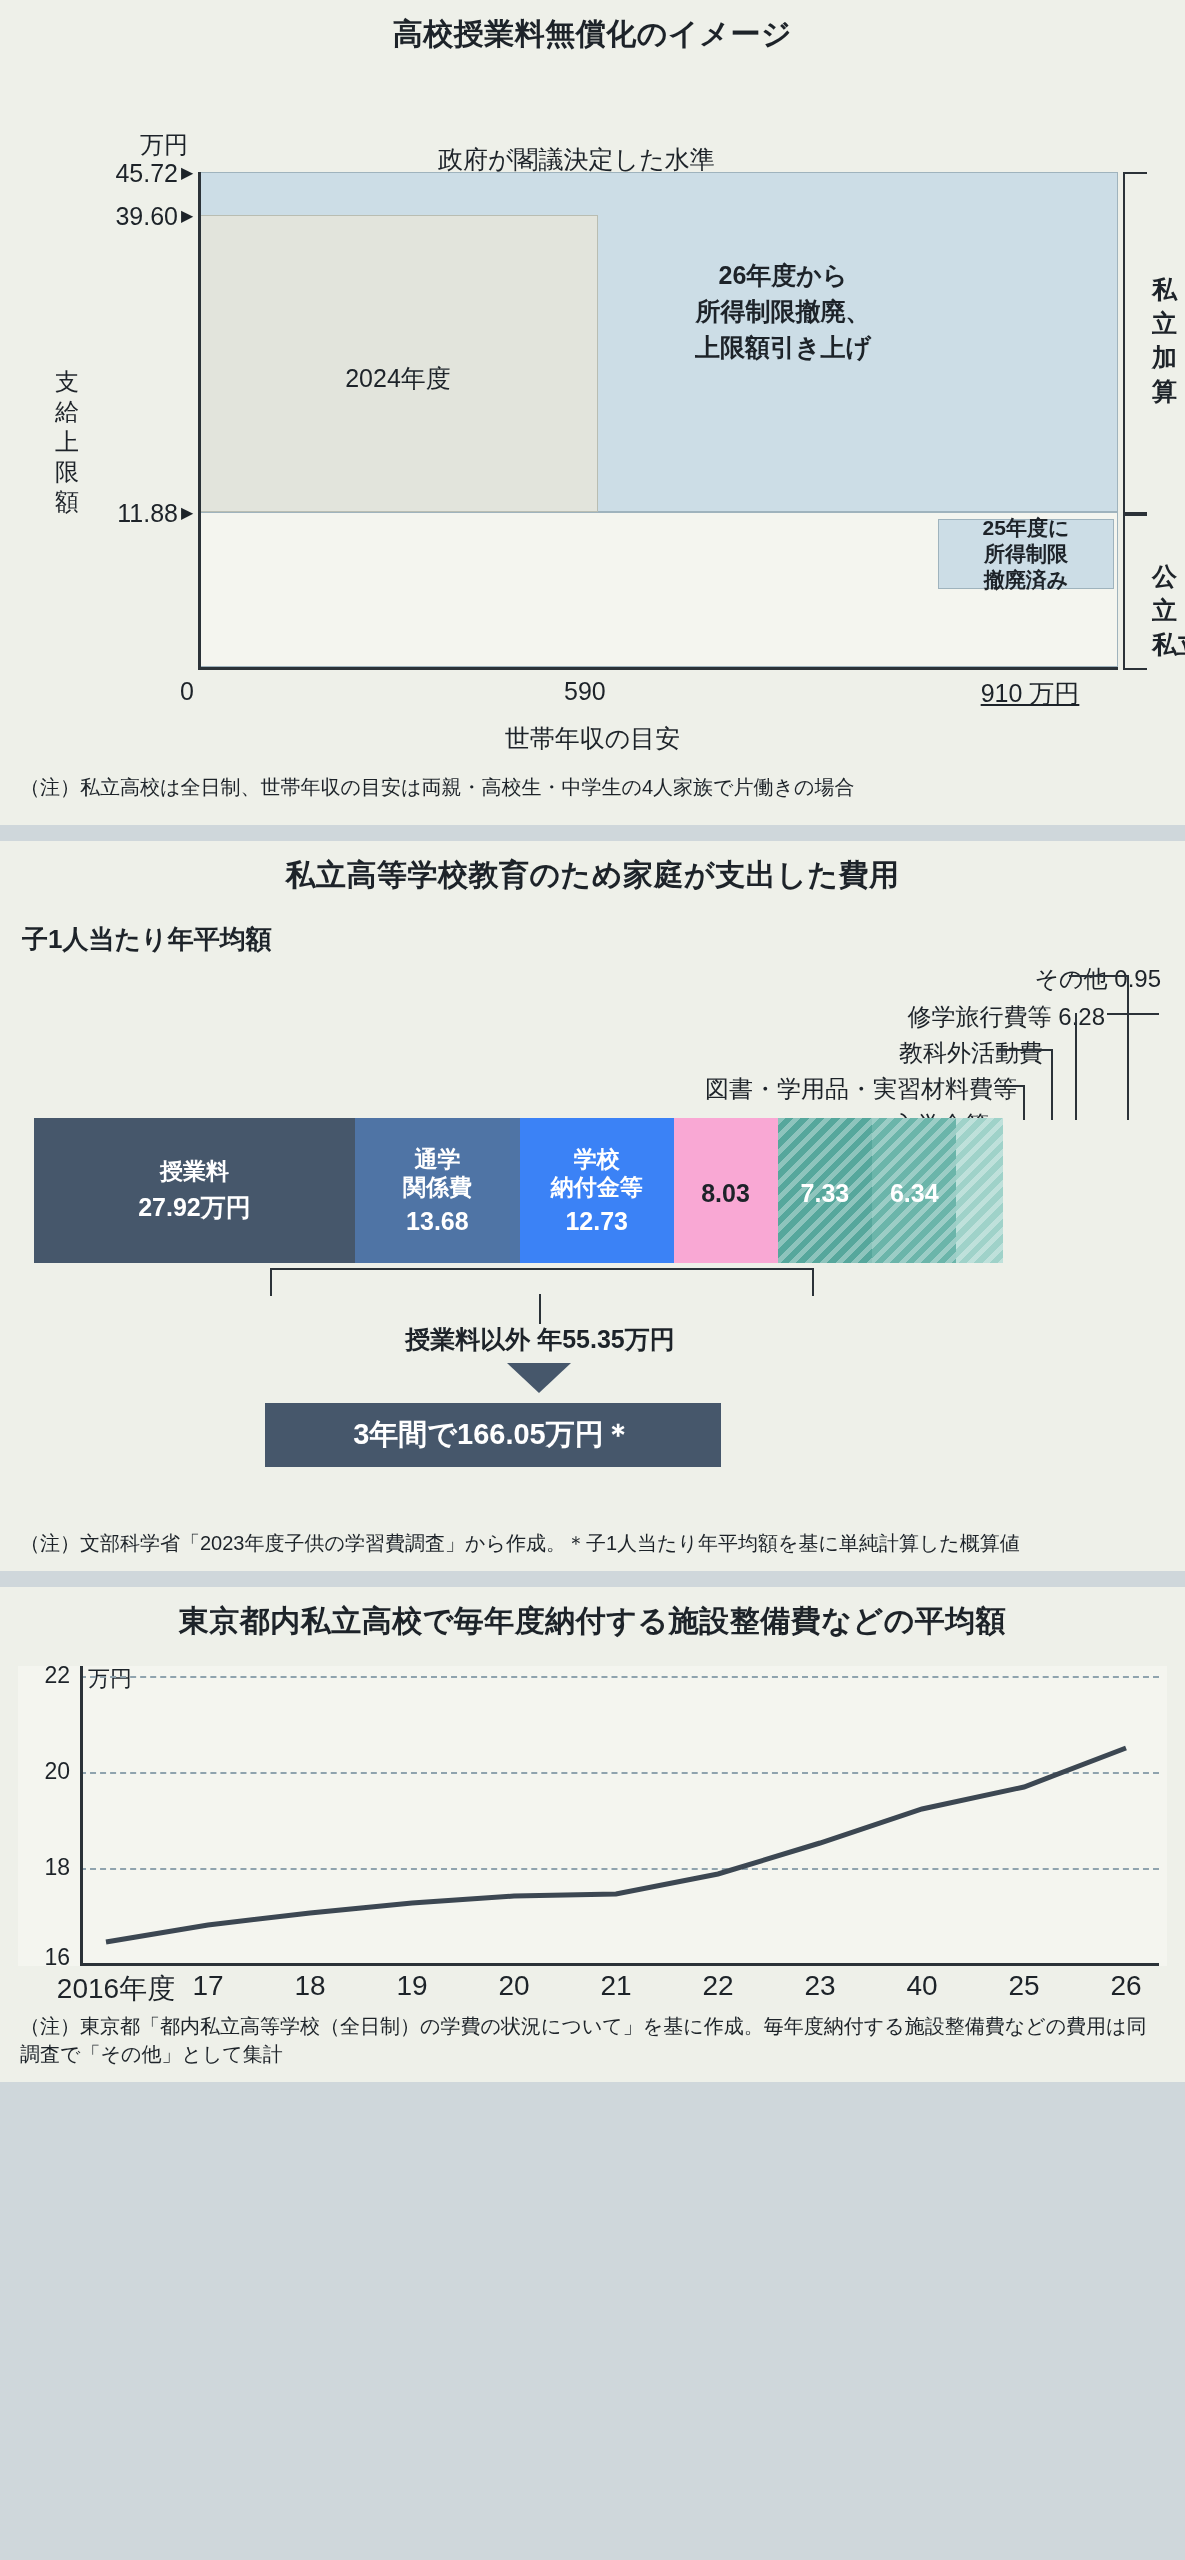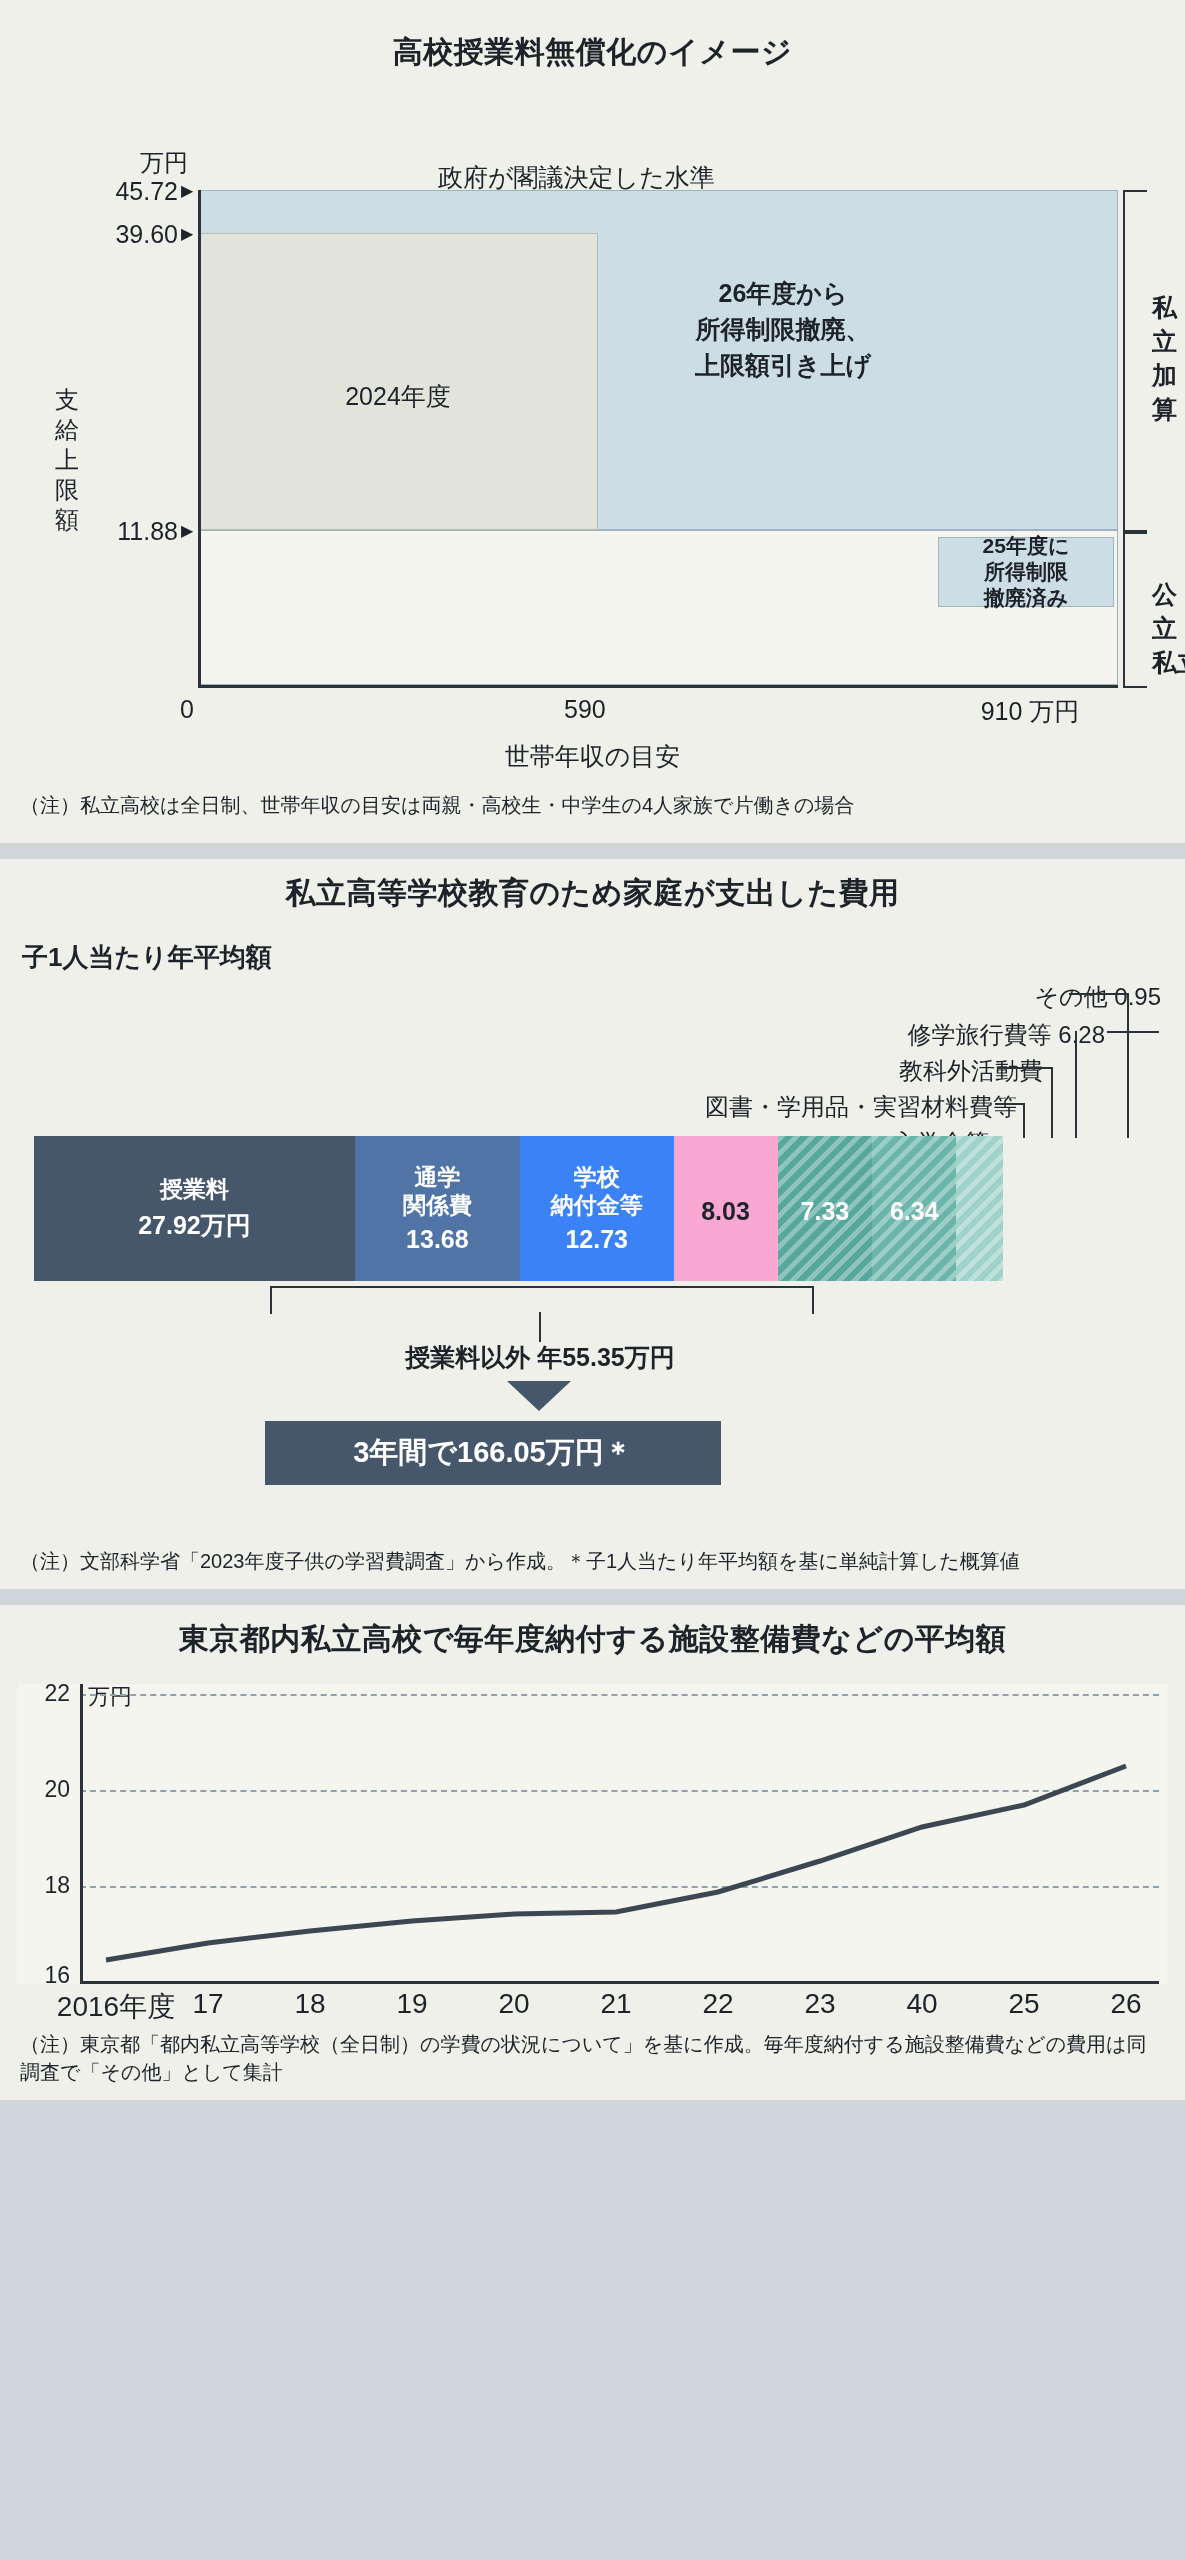--- a/index.html
+++ b/index.html
@@ -5,21 +5,21 @@
   html,body{margin:0;padding:0;background:#cfd7db;}
   body{width:1185px;font-family:"Liberation Sans","DejaVu Sans",sans-serif;color:#1d2329;}
   .page{width:1185px;position:relative;}
 
   
   .panel{background:#eef0e9;margin:0 0 0 0;position:relative;}
   .panel-title{font-size:30px;font-weight:bold;text-align:center;padding:14px 0 12px;letter-spacing:0.5px;}
   .sep{height:16px;background:#cfd7db;}
 
   
-  #fig1{padding:18px 0 10px;}
+  #fig1{padding:0 0 10px;}
   #fig1 .plotwrap{position:relative;height:700px;margin:0 18px;}
   .f1-axislabel-unit{position:absolute;left:122px;top:62px;font-size:24px;}
   .f1-ylab{position:absolute;left:32px;top:300px;width:34px;font-size:24px;line-height:30px;text-align:center;}
   .f1-toptext{position:absolute;left:420px;top:76px;font-size:25px;}
 
   .f1-tick{position:absolute;font-size:25px;text-align:right;width:140px;}
   .f1-tri{position:absolute;font-size:16px;}
 
   .f1-area{position:absolute;left:180px;top:105px;width:920px;height:340px;background:#ccdde6;border:1px solid #9fb3bd;box-sizing:border-box;}
   .f1-area2024{position:absolute;left:180px;top:148px;width:400px;height:297px;background:#e2e4dc;border:1px solid #b9bdb2;box-sizing:border-box;}
@@ -102,21 +102,21 @@
       <div class="f1-lower-inner">25年度に<br>所得制限<br>撤廃済み</div>
 
       <div class="f1-note26">26年度から<br>所得制限撤廃、<br>上限額引き上げ</div>
       <div class="f1-lab2024">2024年度</div>
 
       <div class="f1-yaxis"></div>
       <div class="f1-xaxis"></div>
 
       <div class="f1-xtick" style="left:162px;">0</div>
       <div class="f1-xtick" style="left:546px;">590</div>
-      <div class="f1-xtick" style="left:1012px;transform:translateX(-50%);">910 万円</div>
+      <div class="f1-xtick" style="left:1012px;transform:translateX(-50%);text-decoration:underline;">910 万円</div>
 
       <div class="f1-xlabel">世帯年収の目安</div>
 
       <div class="f1-brace" style="left:1105px;top:105px;height:338px;"></div>
       <div class="f1-bracelab" style="left:1134px;top:205px;">私立<br>加算</div>
 
       <div class="f1-brace" style="left:1105px;top:447px;height:152px;"></div>
       <div class="f1-bracelab" style="left:1134px;top:492px;">公立・<br>私立</div>
     </div>
 

